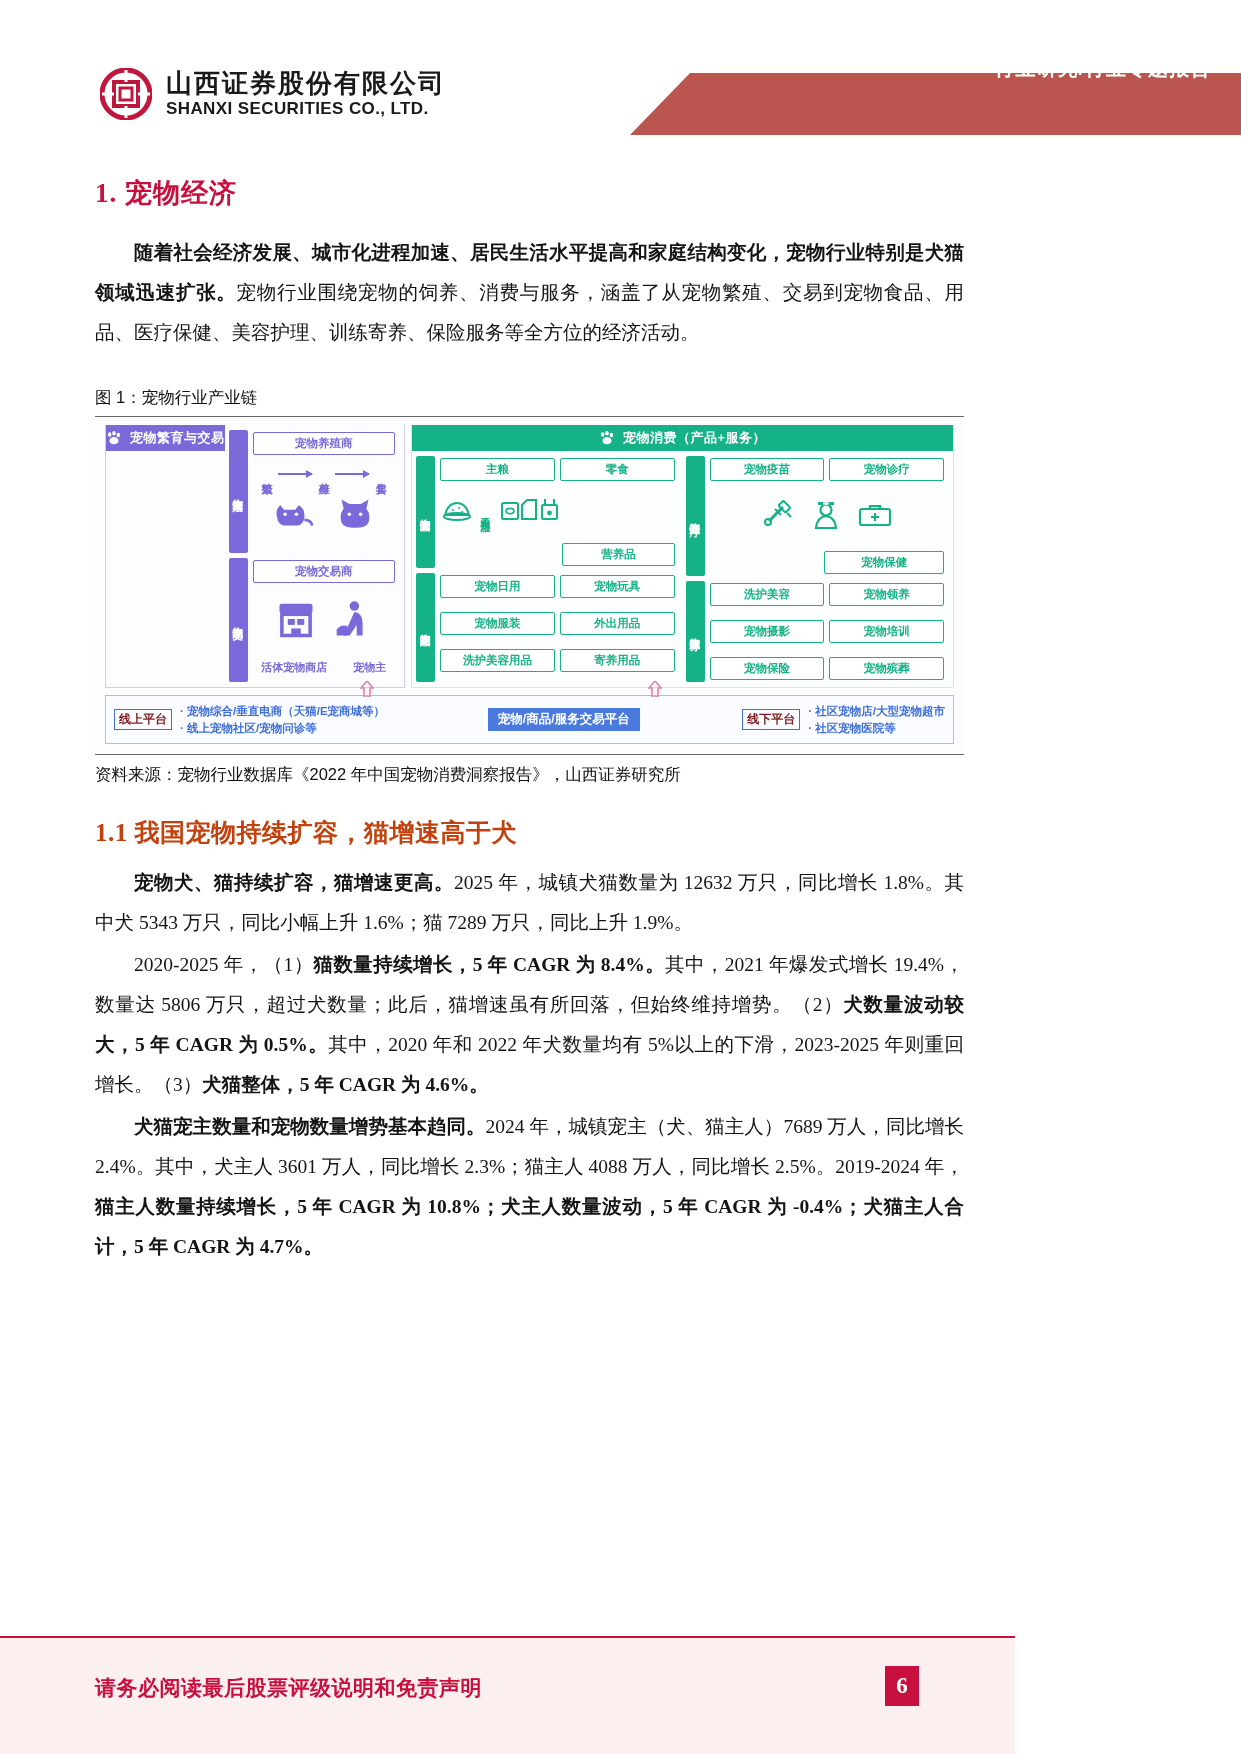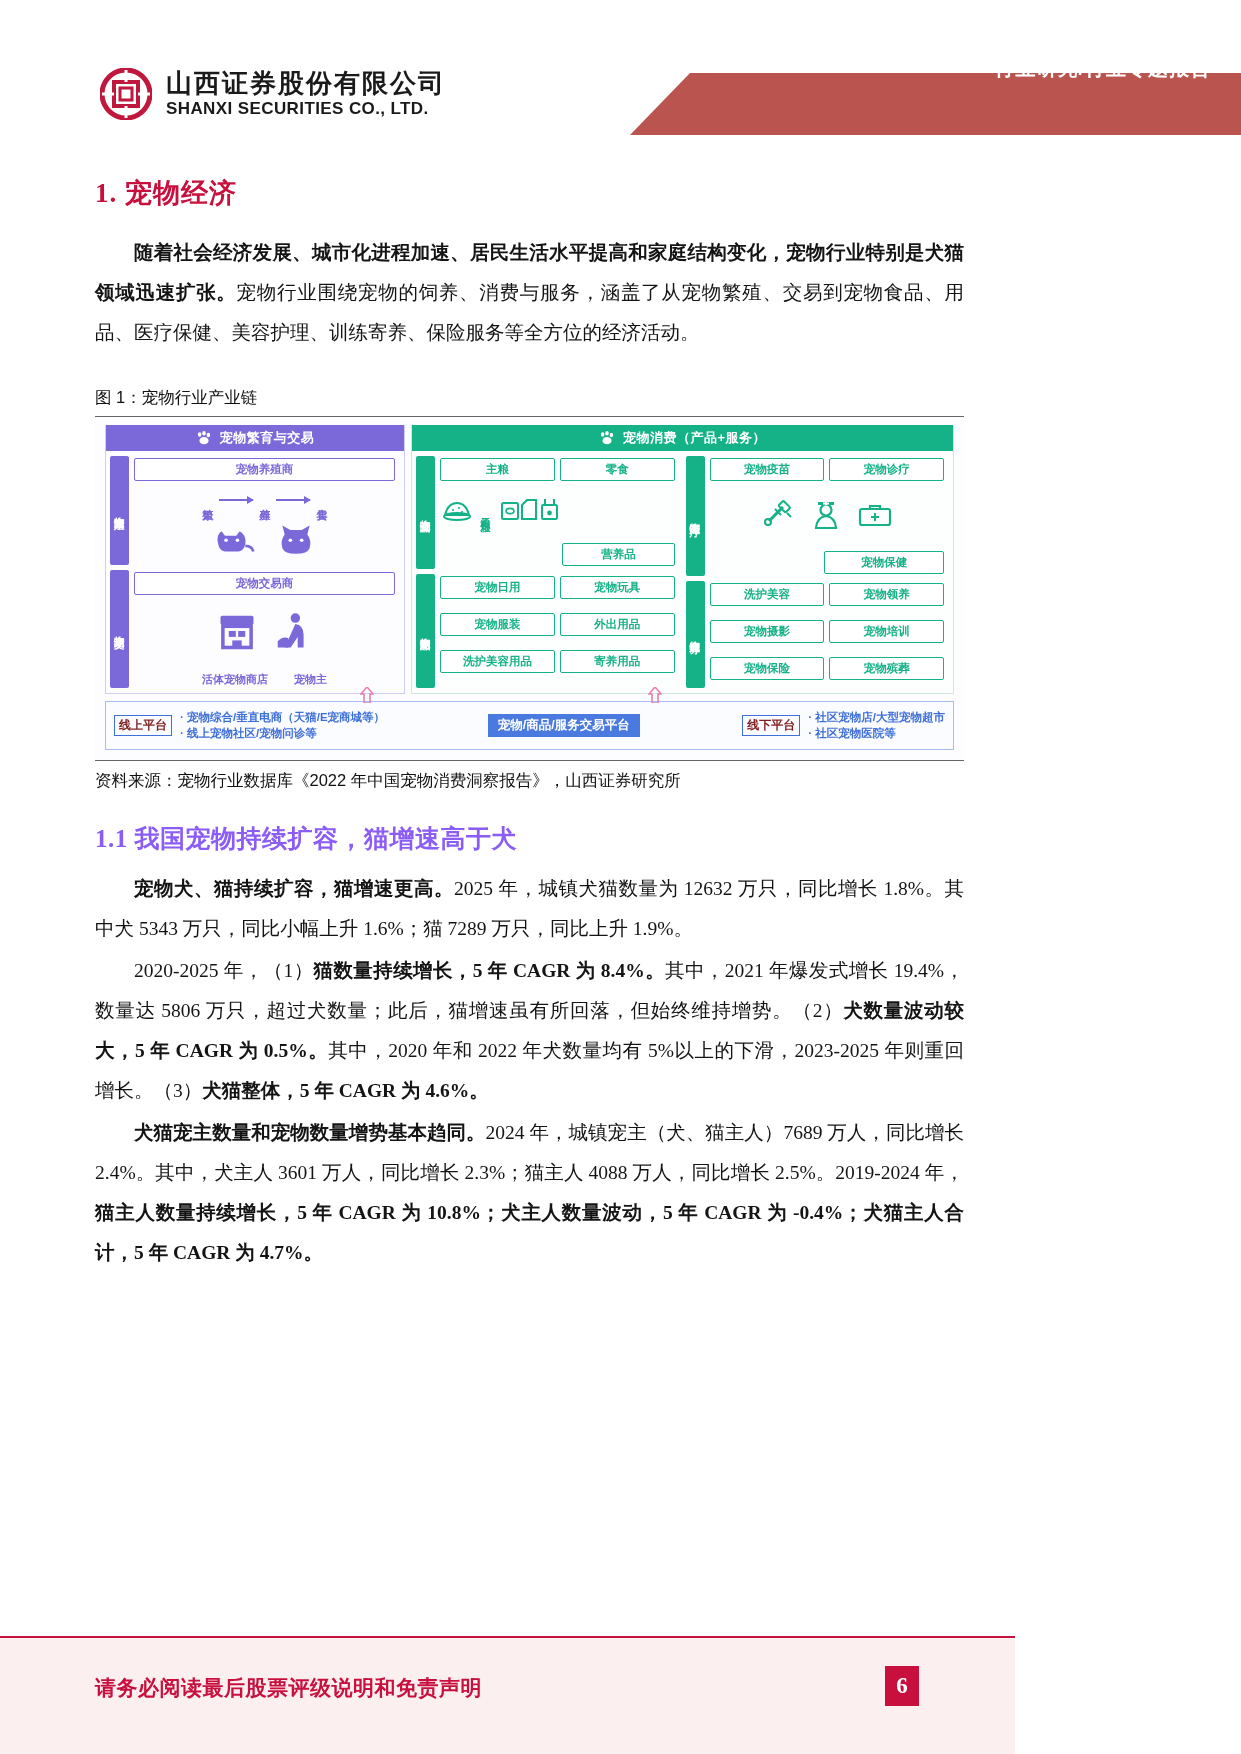--- a/index.html
+++ b/index.html
@@ -72,21 +72,21 @@
 
   h1.section-title {
     color: #c8103e;
     font-family: "Liberation Serif", serif;
     font-size: 27px;
     font-weight: bold;
     margin: 40px 0 22px 0;
     letter-spacing: 1px;
   }
   h2.subsection-title {
-    color: #8b5cf6;
+    color: #c2410c;
     font-family: "Liberation Serif", serif;
     font-size: 25px;
     font-weight: bold;
     margin: 30px 0 14px 0;
     letter-spacing: 0.5px;
   }
   p.body-text {
     font-size: 19.5px;
     line-height: 2.05;
     color: #141414;
@@ -128,21 +128,21 @@
     display: flex;
     gap: 6px;
     align-items: stretch;
   }
   .panel-breed {
     width: 300px;
     border: 1.2px solid #cfcdf5;
     border-top: none;
     background: #fdfcff;
     display: flex;
-    flex-direction: column;
+    flex-direction: row;
   }
   .panel-consume {
     flex: 1;
     border: 1.2px solid #cfe9de;
     border-top: none;
     background: #fdfffe;
     display: flex;
     flex-direction: column;
   }
   .panel-head {

